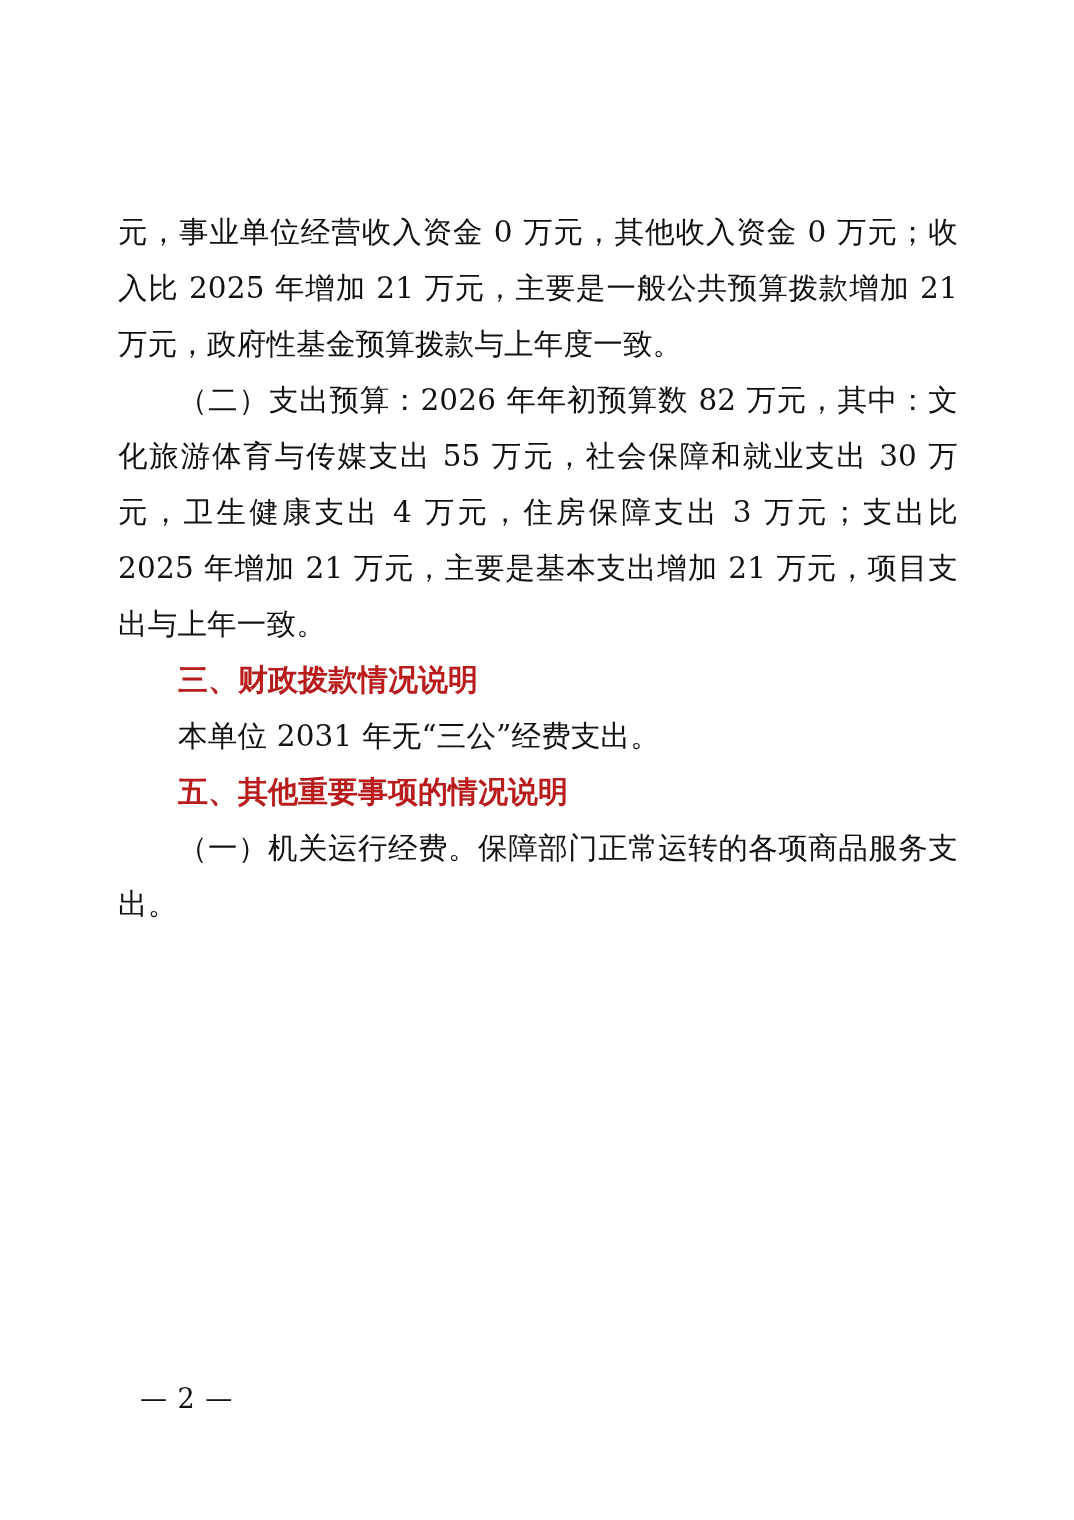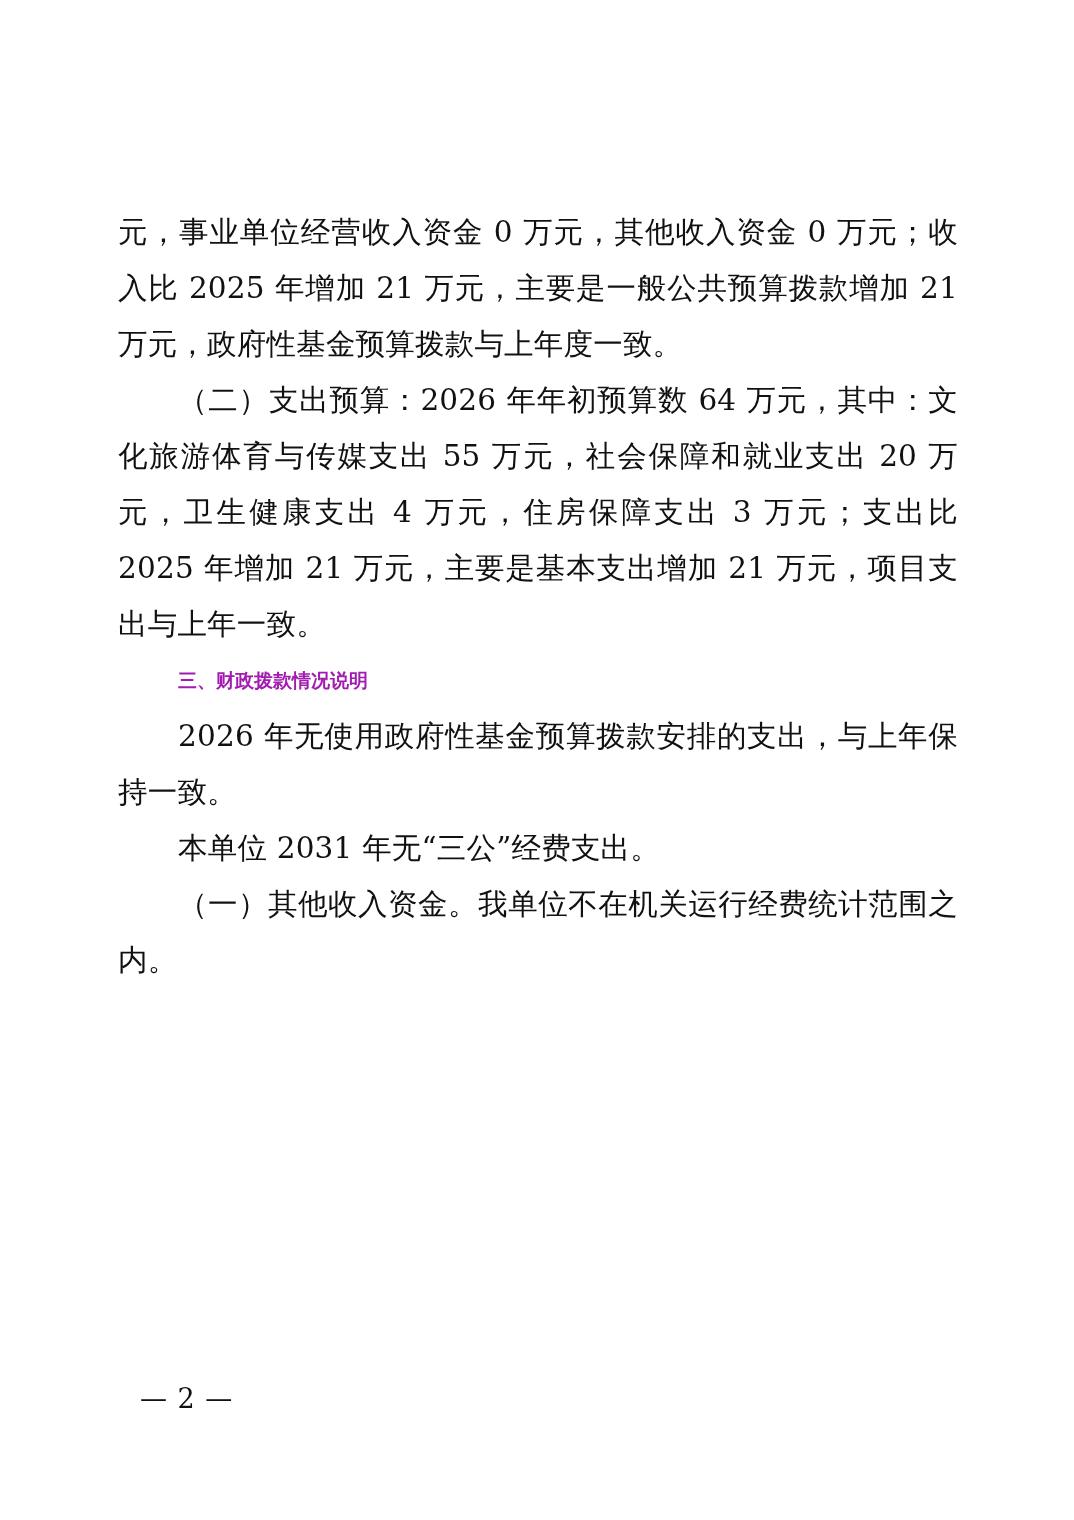--- a/index.html
+++ b/index.html
@@ -31,23 +31,23 @@
     text-justify: inter-ideograph;
     letter-spacing: 0.2px;
     margin: 0 0 0 0;
     white-space: pre-wrap;
   }
   .para.indent {
     text-indent: 60px;
   }
   .heading {
     font-family: "DejaVu Serif", "Liberation Serif", serif;
-    font-size: 19px;
+    font-size: 30px;
     line-height: 56px;
-    color: #a21caf;
+    color: #b91c1c;
     font-weight: bold;
     text-indent: 60px;
     margin: 0;
   }
   .footer {
     position: absolute;
     left: 140px;
     bottom: 122px;
     font-family: "DejaVu Serif", "Liberation Serif", serif;
     font-size: 27px;
@@ -56,29 +56,29 @@
   }
 </style>
 </head>
 <body>
 
 <div class="page">
   <div class="doc-body">
 
     <p class="para">元，事业单位经营收入资金 0 万元，其他收入资金 0 万元；收入比 2025 年增加 21 万元，主要是一般公共预算拨款增加 21 万元，政府性基金预算拨款与上年度一致。</p>
 
-    <p class="para indent">（二）支出预算：2026 年年初预算数 64 万元，其中：文化旅游体育与传媒支出 55 万元，社会保障和就业支出 20 万元，卫生健康支出 4 万元，住房保障支出 3 万元；支出比 2025 年增加 21 万元，主要是基本支出增加 21 万元，项目支出与上年一致。</p>
+    <p class="para indent">（二）支出预算：2026 年年初预算数 82 万元，其中：文化旅游体育与传媒支出 55 万元，社会保障和就业支出 30 万元，卫生健康支出 4 万元，住房保障支出 3 万元；支出比 2025 年增加 21 万元，主要是基本支出增加 21 万元，项目支出与上年一致。</p>
 
     <h2 class="heading">三、财政拨款情况说明</h2>
 
 
-    <p class="para indent">2026 年无使用政府性基金预算拨款安排的支出，与上年保持一致。</p>
 
 
     <p class="para indent">本单位 2031 年无“三公”经费支出。</p>
 
+    <h2 class="heading">五、其他重要事项的情况说明</h2>
 
-    <p class="para indent">（一）其他收入资金。我单位不在机关运行经费统计范围之内。</p>
+    <p class="para indent">（一）机关运行经费。保障部门正常运转的各项商品服务支出。</p>
 
   </div>
 
   <div class="footer">— 2 —</div>
 </div>
 
 </body></html>

